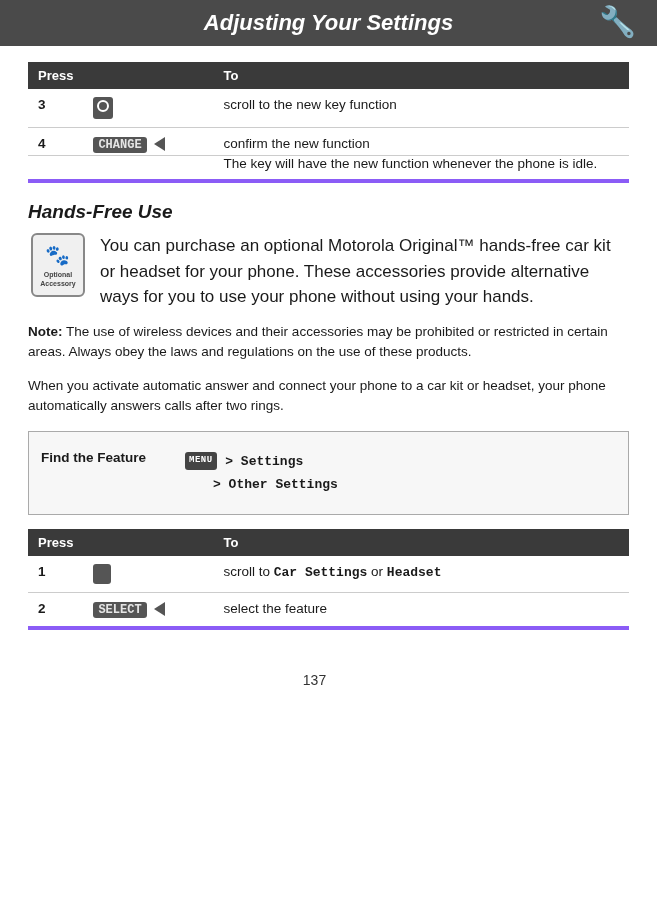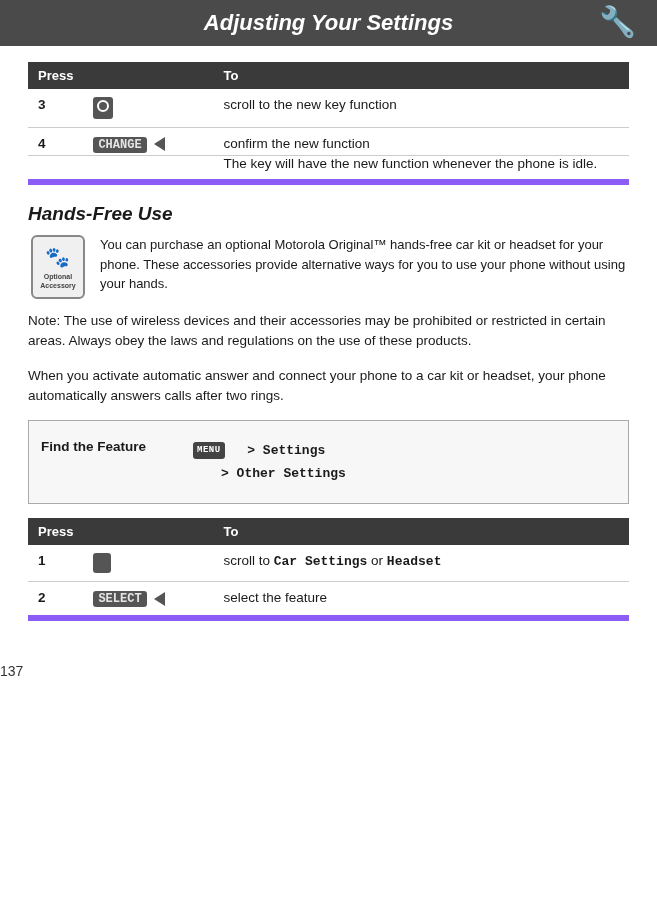--- a/index.html
+++ b/index.html
@@ -56,21 +56,21 @@
     .data-table thead th {
       padding: 6px 10px;
       text-align: left;
       font-weight: bold;
       font-size: 13px;
     }
     .data-table tbody tr {
       border-bottom: 1px solid #cccccc;
     }
     .data-table tbody tr:last-child {
-      border-bottom: 6px solid #8b5cf6;
+      border-bottom: 4px solid #8b5cf6;
     }
     .data-table tbody td {
       padding: 8px 10px;
       vertical-align: top;
       font-size: 13.5px;
     }
     .data-table tbody td:first-child {
       width: 40px;
       font-weight: bold;
     }
@@ -137,70 +137,70 @@
     .badge-icon .badge-figure {
       font-size: 20px;
       margin-bottom: 2px;
     }
     .badge-label {
       font-size: 7px;
       font-weight: bold;
     }
 
     .hf-text {
-      font-size: 13px;
+      font-size: 17px;
       line-height: 1.5;
       flex: 1;
     }
 
     .note-block {
       font-size: 13.5px;
       line-height: 1.5;
       margin-bottom: 14px;
     }
     .note-bold {
-      font-weight: normal;
+      font-weight: bold;
     }
 
     
     .find-feature-box {
       border: 1.5px solid #aaaaaa;
       background: #f7f7f7;
       margin: 14px 0;
       padding: 18px 12px;
       display: flex;
       align-items: flex-start;
-      gap: 22px;
+      gap: 14px;
     }
     .find-feature-label {
       font-weight: bold;
       font-size: 13.5px;
       min-width: 130px;
     }
     .find-feature-path {
       font-size: 13px;
       line-height: 1.7;
     }
     .menu-icon-box {
       display: inline-block;
       background: #444;
       color: #fff;
       font-size: 9px;
       font-weight: bold;
       border-radius: 3px;
       padding: 1px 4px;
       vertical-align: middle;
-      margin-right: 19px;
+      margin-right: 5px;
       font-family: 'Courier New', monospace;
       letter-spacing: 0.5px;
     }
 
     
     .page-number {
-      text-align: left;
+      text-align: center;
       padding: 10px 28px 8px 0;
       font-size: 14px;
       color: #333;
     }
 
     
     .nav-icon {
       display: inline-block;
       width: 20px;
       height: 22px;

